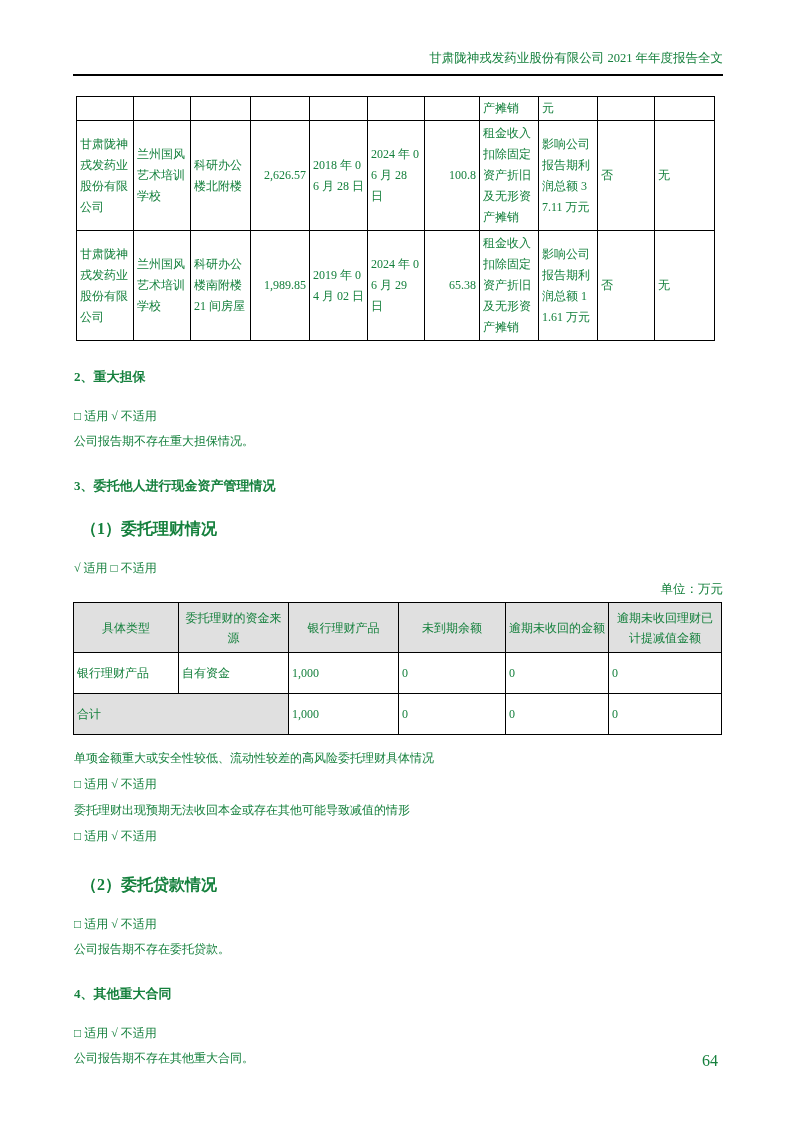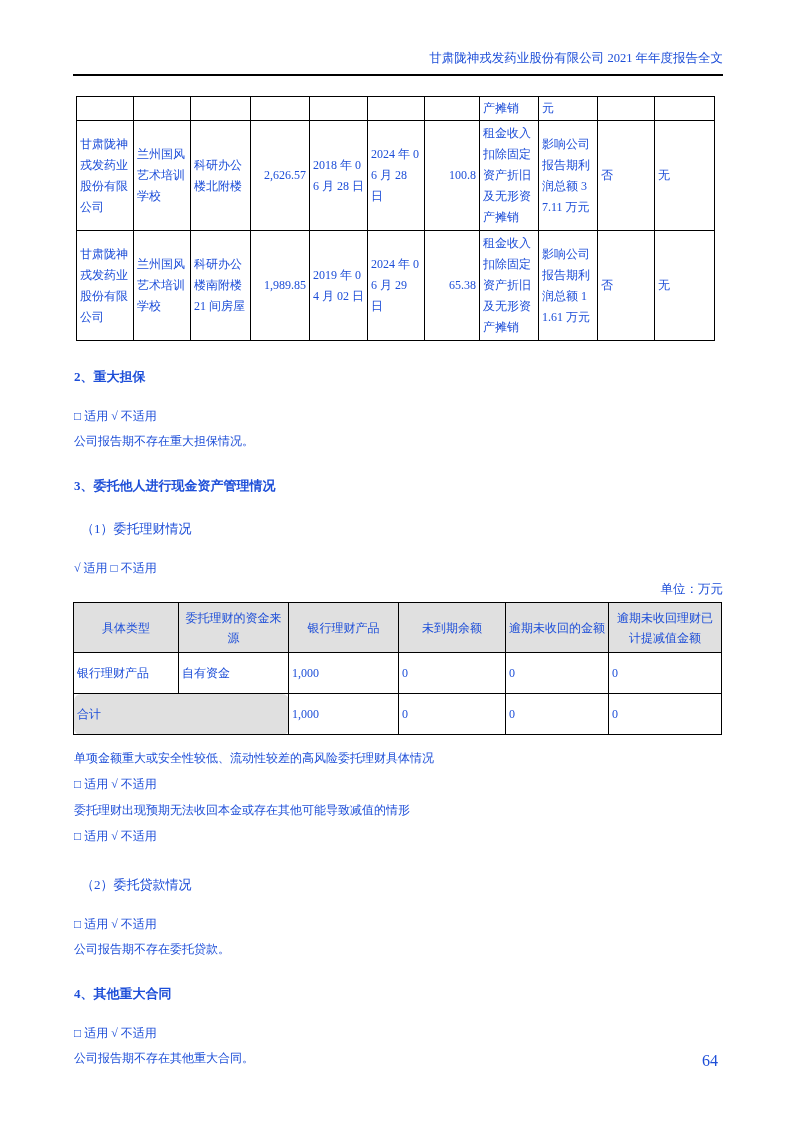--- a/index.html
+++ b/index.html
@@ -2,43 +2,43 @@
 <html><head>
 <meta charset="utf-8">
 <style>
   * { box-sizing: border-box; }
   html, body { margin: 0; padding: 0; background: #ffffff; }
   .page {
     position: relative;
     width: 793px;
     height: 1122px;
     background: #ffffff;
-    color: #1d4ed8;
+    color: #15803d;
     font-family: "Liberation Serif", "DejaVu Serif", serif;
     padding: 50px 70px 0 73px;
     overflow: hidden;
   }
   
   .report-header {
     text-align: right;
     font-size: 12.5px;
     line-height: 17px;
     padding-bottom: 7px;
     border-bottom: 2px solid #000000;
   }
   
   .sec-heading {
     font-size: 13px;
     font-weight: bold;
     line-height: 19px;
     margin: 26px 0 0 1px;
   }
   .sub-heading {
-    font-size: 13px;
-    font-weight: normal;
+    font-size: 16px;
+    font-weight: bold;
     line-height: 19px;
     margin: 24px 0 0 8px;
   }
   .text-line {
     font-size: 12px;
     line-height: 18px;
     margin: 7px 0 0 1px;
   }
   .applicability { margin-top: 21px; }
   .tight { margin-top: 8px; }
@@ -67,21 +67,21 @@
   .lease-table td.num { text-align: right; }
   .wm-table { width: 648px; margin-top: 4px; }
   .wm-table th {
     background: #e0e0e0;
     text-align: center;
     height: 50px;
     line-height: 20px;
   }
   .wm-table td { height: 41px; }
   .wm-table td.num { }
-  .wm-table td.total-label { background: #e0e0e0; border-radius: 7px; }
+  .wm-table td.total-label { background: #e0e0e0; }
   
   .page-number {
     position: absolute;
     right: 75px;
     bottom: 52px;
     font-size: 16px;
   }
 </style>
 </head>
 <body>

